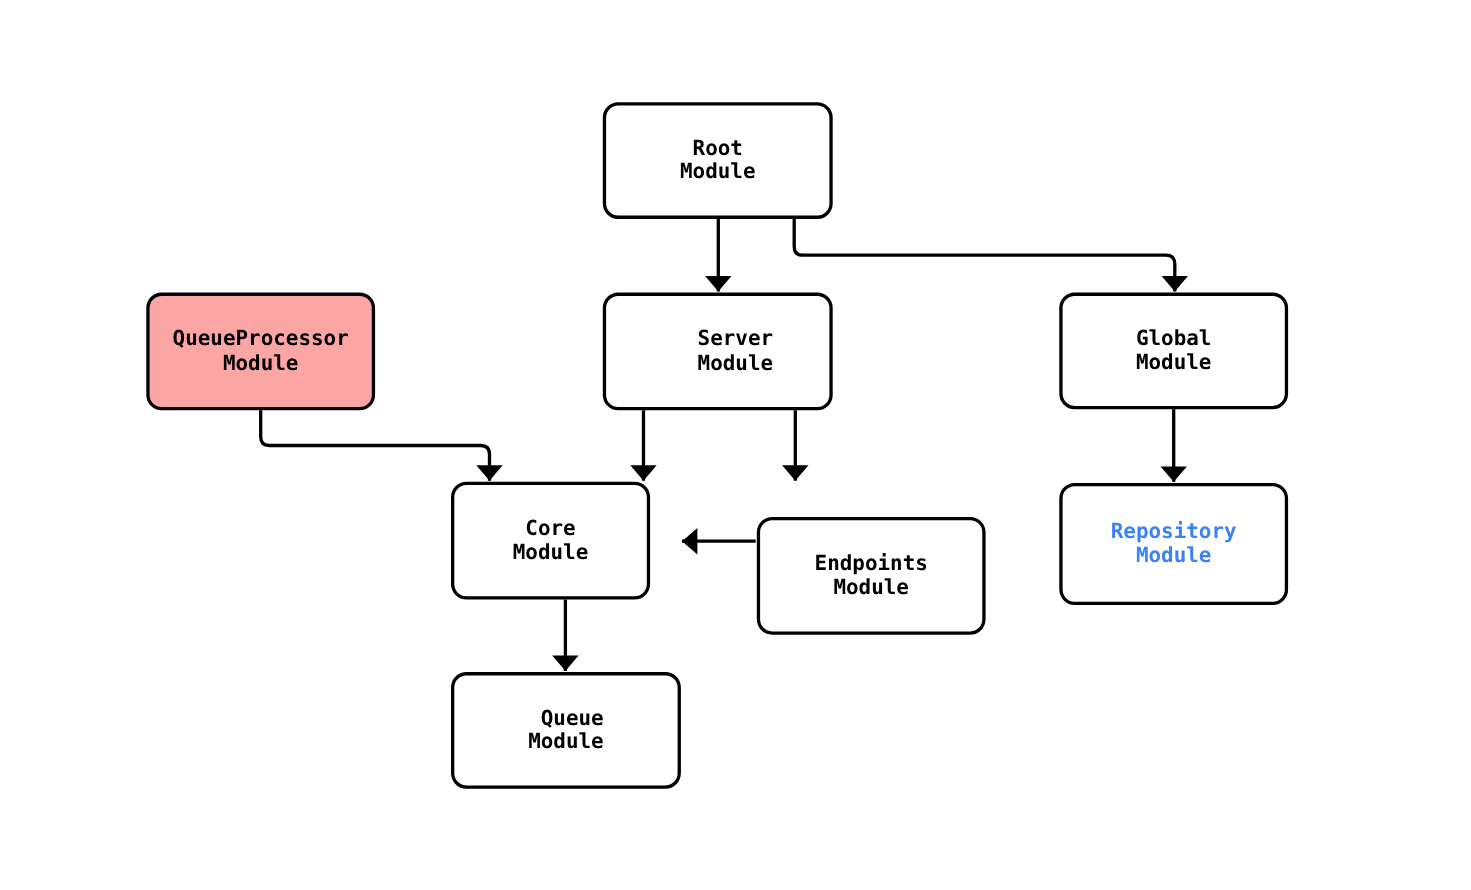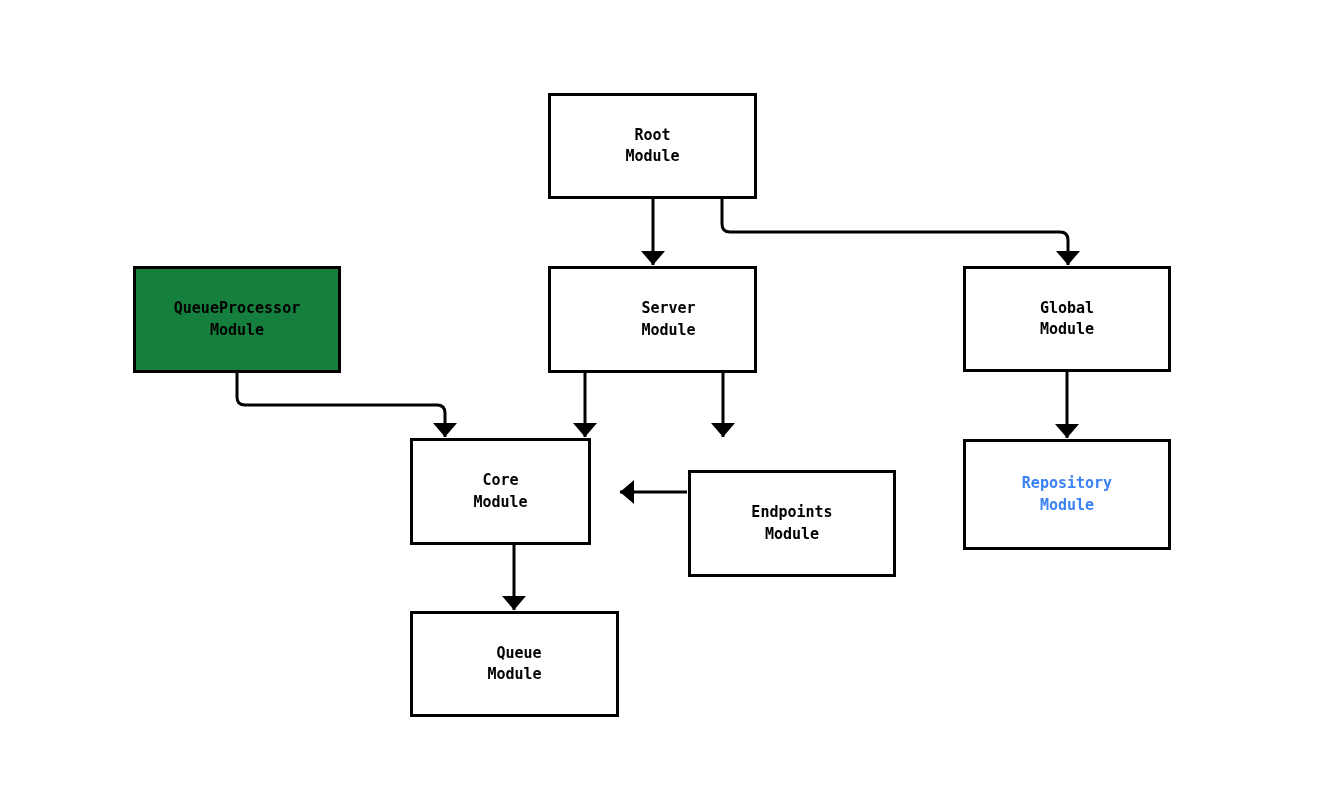--- a/index.html
+++ b/index.html
@@ -22,28 +22,28 @@
     position: absolute;
     left: 0; top: 0;
     width: 1337px;
     height: 809px;
   }
   .node {
     position: absolute;
     box-sizing: border-box;
     background: #ffffff;
     border: 3px solid #000000;
-    border-radius: 0;
+    border-radius: 14px;
     display: flex;
     align-items: center;
     justify-content: center;
     text-align: center;
     font-family: "DejaVu Sans Mono", monospace;
     font-weight: bold;
-    font-size: 15px;
+    font-size: 19px;
     line-height: 21.5px;
     color: #000000;
     white-space: pre-line;
   }
   .edge {
     fill: none;
     stroke: #000000;
     stroke-width: 3px;
   }
 </style>
@@ -64,21 +64,21 @@
         <path class="edge" d="M585,373 L585,437" stroke="#000000" marker-end="url(#arrowhead)"></path>
         <path class="edge" d="M723,373 L723,437" stroke="#000000" marker-end="url(#arrowhead)"></path>
         <path class="edge" d="M687,492 L620,492" stroke="#000000" marker-end="url(#arrowhead)"></path>
         <path class="edge" d="M1067,372 L1067,438" stroke="#000000" marker-end="url(#arrowhead)"></path>
         <path class="edge" d="M514,545 L514,610" stroke="#000000" marker-end="url(#arrowhead)"></path>
       </g>
   </svg>
   <div id="node-layer">
       <div class="node" style="left: 548px; top: 93px; width: 209px; height: 106px; border-color: rgb(0, 0, 0); background: rgb(255, 255, 255); color: rgb(0, 0, 0);">Root
 Module</div>
-      <div class="node" style="left: 133px; top: 266px; width: 208px; height: 107px; border-color: rgb(0, 0, 0); background: #15803d; color: rgb(0, 0, 0);">QueueProcessor
+      <div class="node" style="left: 133px; top: 266px; width: 208px; height: 107px; border-color: rgb(0, 0, 0); background: #fca5a5; color: rgb(0, 0, 0);">QueueProcessor
 Module</div>
       <div class="node" style="left: 548px; top: 266px; width: 209px; height: 107px; border-color: rgb(0, 0, 0); background: rgb(255, 255, 255); color: rgb(0, 0, 0); padding-left: 32px;">Server
 Module</div>
       <div class="node" style="left: 963px; top: 266px; width: 208px; height: 106px; border-color: rgb(0, 0, 0); background: rgb(255, 255, 255); color: rgb(0, 0, 0);">Global
 Module</div>
       <div class="node" style="left: 410px; top: 438px; width: 181px; height: 107px; border-color: rgb(0, 0, 0); background: rgb(255, 255, 255); color: rgb(0, 0, 0);">Core
 Module</div>
       <div class="node" style="left: 688px; top: 438px; width: 208px; height: 107px; border-color: rgb(0, 0, 0); background: rgb(255, 255, 255); color: rgb(0, 0, 0); margin-top: 32px;">Endpoints
 Module</div>
       <div class="node" style="left: 963px; top: 439px; width: 208px; height: 111px; border-color: rgb(0, 0, 0); background: rgb(255, 255, 255); color: #3b82f6;">Repository

